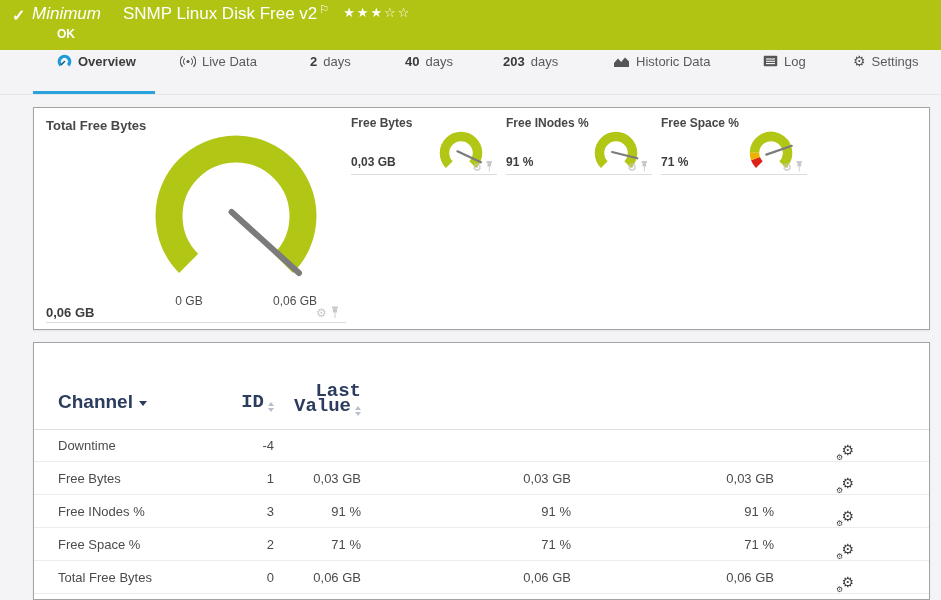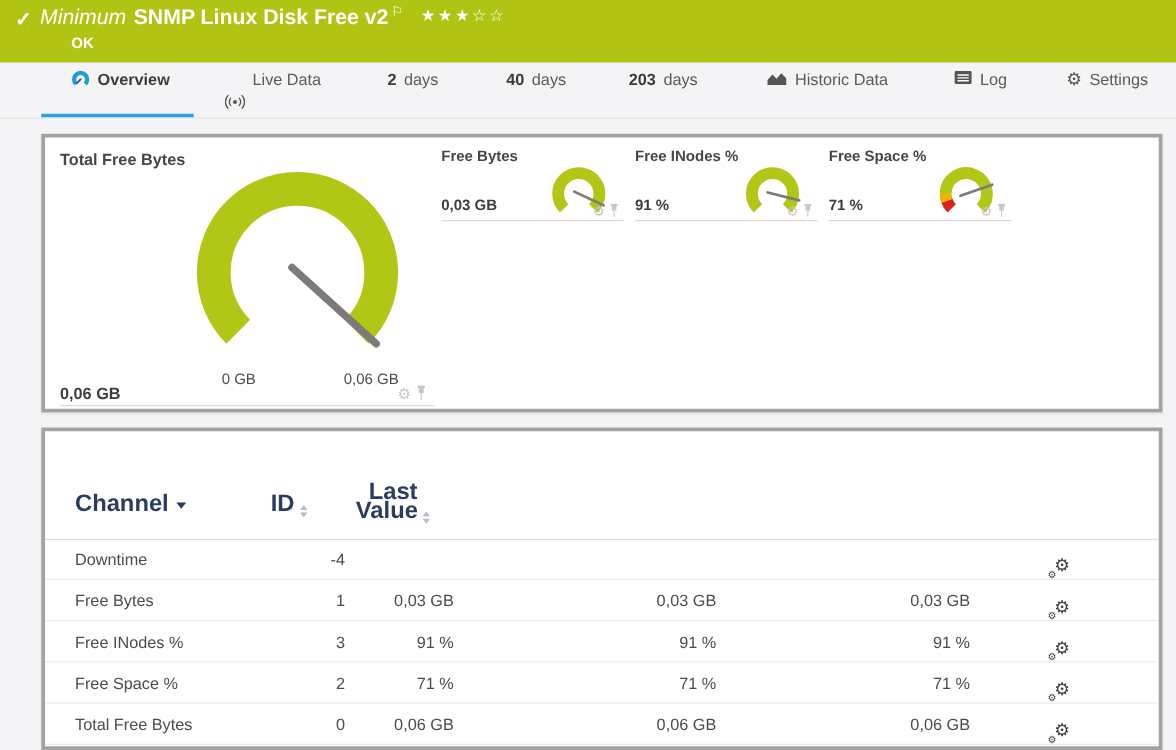--- a/index.html
+++ b/index.html
@@ -9,48 +9,48 @@
     background:#f4f4f6;
     position:relative;
     overflow:hidden;
     color:#4b4b4b;
   }
   
   .topbar { position:absolute; left:0; top:0; width:941px; height:50px; background:#b1c414; color:#fff; }
   .topbar .check { position:absolute; left:12px; top:6px; font-size:16px; font-weight:bold; }
   .topbar .line1 { position:absolute; left:32px; top:4px; font-size:17px; white-space:nowrap; }
   .topbar .kind { font-style:italic; font-weight:400; }
-  .topbar .title { font-weight:bold; margin-left:6px; }
+  .topbar .title { font-weight:normal; margin-left:22px; }
   .topbar .flag { font-size:11px; position:relative; top:-6px; margin-left:2px; }
   .topbar .stars { font-size:13px; letter-spacing:2px; margin-left:14px; position:relative; top:-2px; }
   .topbar .status { position:absolute; left:57px; top:27px; font-size:12px; font-weight:bold; }
   
   .tabline { position:absolute; left:0; top:94px; width:941px; height:1px; background:#e5e5e5; }
-  .tab { position:absolute; top:56px; height:50px; display:flex; gap:6px;
+  .tab { position:absolute; top:36px; height:50px; display:flex; align-items:center; gap:6px;
          font-size:13px; color:#5a5a5a; cursor:pointer; white-space:nowrap; }
   .tab .num { font-weight:bold; color:#3a3a3a; }
   .tab.active { color:#3c3c3c; font-weight:bold; }
   .tab-underline { position:absolute; left:33px; top:91px; width:122px; height:3px; background:#2aa2dc; }
   .live-glyph { display:inline-flex; align-items:center; }
   
-  .panel { position:absolute; background:#fff; border:3px solid #a3a3a3; box-shadow:0 1px 2px rgba(0,0,0,0.07); }
+  .panel { position:absolute; background:#fff; border:1px solid #a3a3a3; box-shadow:0 1px 2px rgba(0,0,0,0.07); }
   #panel-gauges { left:33px; top:107px; width:897px; height:223px; }
   #panel-table  { left:33px; top:342px; width:897px; height:258px; }
   .abs { position:absolute; }
   .g-title { font-size:13px; font-weight:bold; color:#474747; }
   .g-value { font-size:13px; font-weight:bold; color:#3d3d3d; }
   .g-sub   { font-size:12px; color:#4b4b4b; text-align:center; }
   .g-divider { height:1px; background:#dcdcdc; }
   .mini-title { font-size:12px; font-weight:bold; color:#474747; }
   .mini-value { font-size:12px; font-weight:bold; color:#3d3d3d; }
   .gear-pin { display:flex; align-items:center; gap:3px; color:#c7c7c7; cursor:pointer; }
   .gear-pin .g { font-size:12px; line-height:12px; }
   
   .th { font-size:19px; font-weight:bold; color:#2b3c5e; cursor:pointer; }
-  .th-right { text-align:center; }
+  .th-right { text-align:right;font-family:Liberation Mono, monospace; }
   .sort { display:inline-flex; flex-direction:column; margin-left:4px; vertical-align:1px; }
   .sort i { width:0; height:0; border-left:3.5px solid transparent; border-right:3.5px solid transparent; display:block; }
   .sort .up { border-bottom:4px solid #b6bfca; margin-bottom:2px; }
   .sort .dn { border-top:4px solid #b6bfca; }
   .caret-down { display:inline-block; width:0; height:0; border-left:4.5px solid transparent;
                 border-right:4.5px solid transparent; border-top:5.5px solid #2b3c5e; margin-left:6px; vertical-align:2px; }
   .thead-line { position:absolute; left:0; top:86px; width:100%; height:1px; background:#dfdfdf; }
   .trow { position:absolute; left:0; width:100%; height:33px; border-bottom:1px solid #ececec;
           font-size:13px; color:#4b4b4b; cursor:pointer; }
   .trow span { position:absolute; top:9px; }

